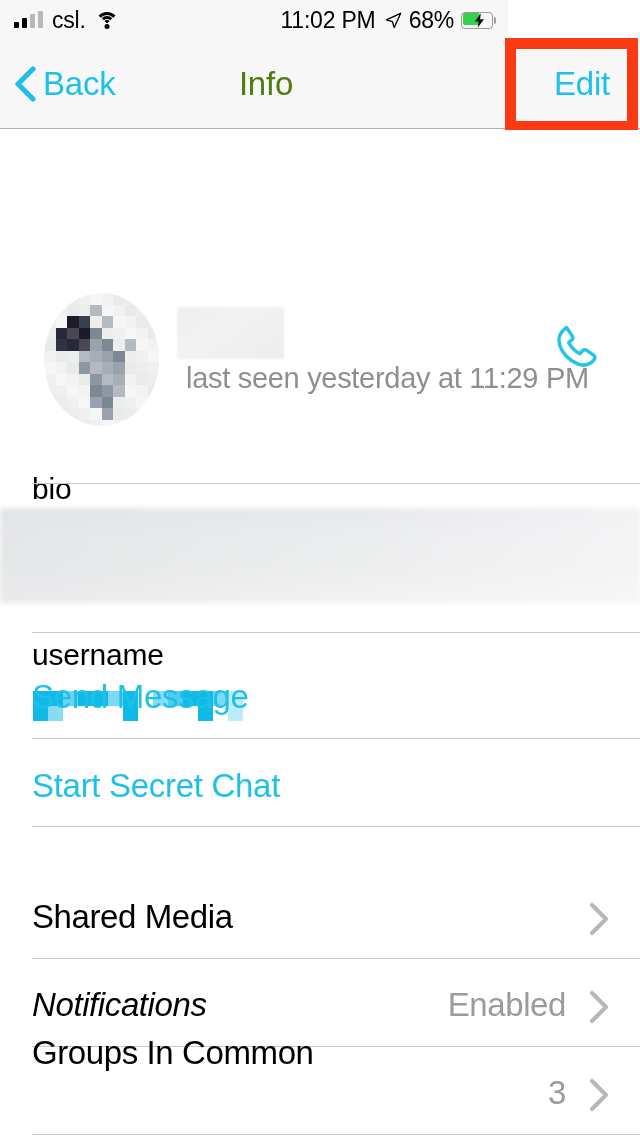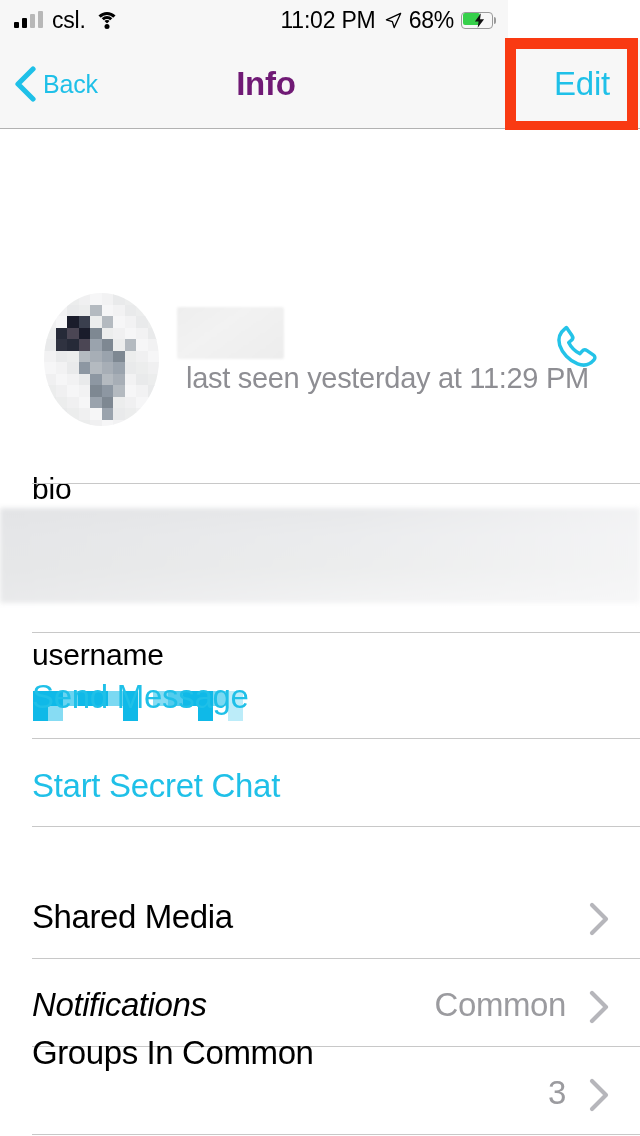--- a/index.html
+++ b/index.html
@@ -48,23 +48,23 @@
   .batt-cap { position:absolute; right:0; top:5px; width:2.2px; height:7px; background:#9a9a9a; border-radius:0 2px 2px 0; }
   .batt-bolt { position:absolute; left:13px; top:1px; width:11px; height:15px; }
 
   
   .navbar {
     position:absolute; left:0; top:40px; width:640px; height:89px;
     background:#f7f7f7; border-bottom:1px solid #b2b2b2;
   }
   .nav-back { position:absolute; left:14px; top:0; height:88px; display:flex; align-items:center; gap:7px; cursor:pointer; }
   .chev-back { width:22px; height:36px; }
-  .nav-back-label { font-size:25px; color:#1fc0e8; letter-spacing:-0.2px; }
+  .nav-back-label { font-size:33px; color:#1fc0e8; letter-spacing:-0.2px; }
   .nav-title { position:absolute; left:0; top:0; width:532px; height:88px; display:flex; align-items:center; justify-content:center;
-               font-size:33px; font-weight:bold; color:#701a75; letter-spacing:-0.2px; }
+               font-size:33px; font-weight:normal; color:#4d7c0f; letter-spacing:-0.2px; }
   .nav-edit { position:absolute; right:30px; top:0; height:88px; display:flex; align-items:center; cursor:pointer; }
   .nav-edit-label { font-size:33px; color:#1fc0e8; letter-spacing:-0.2px; }
 
   
   .annot-box {
     position:absolute; left:505px; top:38px; width:133px; height:94px;
     border:11px solid #f93a12; background:transparent; pointer-events:none;
   }
 
   
@@ -332,21 +332,21 @@
 
     <div class="row-hit" style="top:740px;"></div>
     <div class="row-label" style="top:768px;">Shared Media</div>
     <svg class="row-chevron" style="right:30px; top:772px;" viewBox="0 0 22 34">
       <path d="M4 3 L18 17 L4 31" fill="none" stroke="#b6b6bb" stroke-width="4.2" stroke-linecap="round" stroke-linejoin="round"></path>
     </svg>
     <div class="sep" style="top:828px;"></div>
 
     <div class="row-hit" style="top:829px;"></div>
     <div class="row-label" style="top:856px;font-style:italic;">Notifications</div>
-    <div class="row-value" style="right:74px; top:856px;">Common</div>
+    <div class="row-value" style="right:74px; top:856px;">Enabled</div>
     <svg class="row-chevron" style="right:30px; top:860px;" viewBox="0 0 22 34">
       <path d="M4 3 L18 17 L4 31" fill="none" stroke="#b6b6bb" stroke-width="4.2" stroke-linecap="round" stroke-linejoin="round"></path>
     </svg>
     <div class="sep" style="top:916px;"></div>
 
     <div class="row-hit" style="top:917px;"></div>
     <div class="row-label" style="top:904px;">Groups In Common</div>
     <div class="row-value" style="right:74px; top:944px;">3</div>
     <svg class="row-chevron" style="right:30px; top:948px;" viewBox="0 0 22 34">
       <path d="M4 3 L18 17 L4 31" fill="none" stroke="#b6b6bb" stroke-width="4.2" stroke-linecap="round" stroke-linejoin="round"></path>

